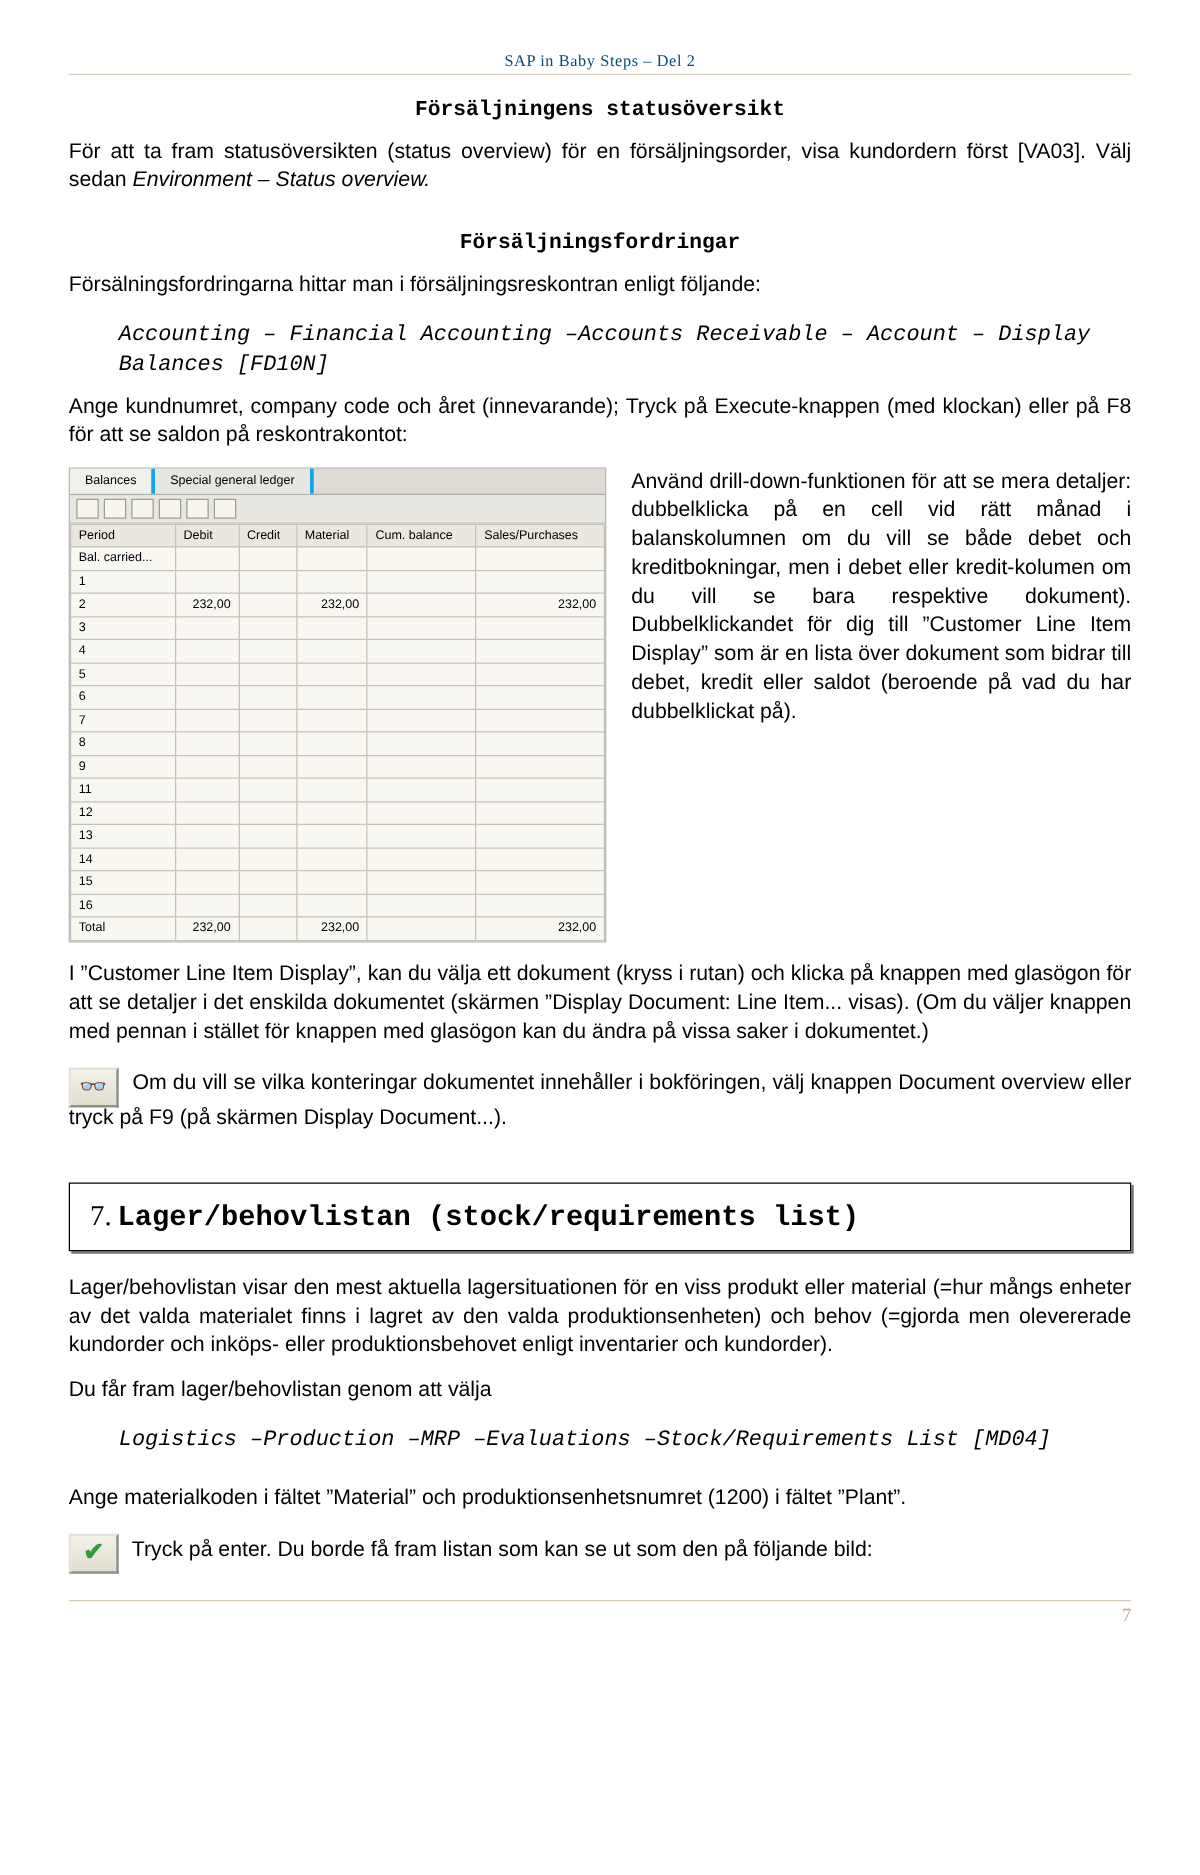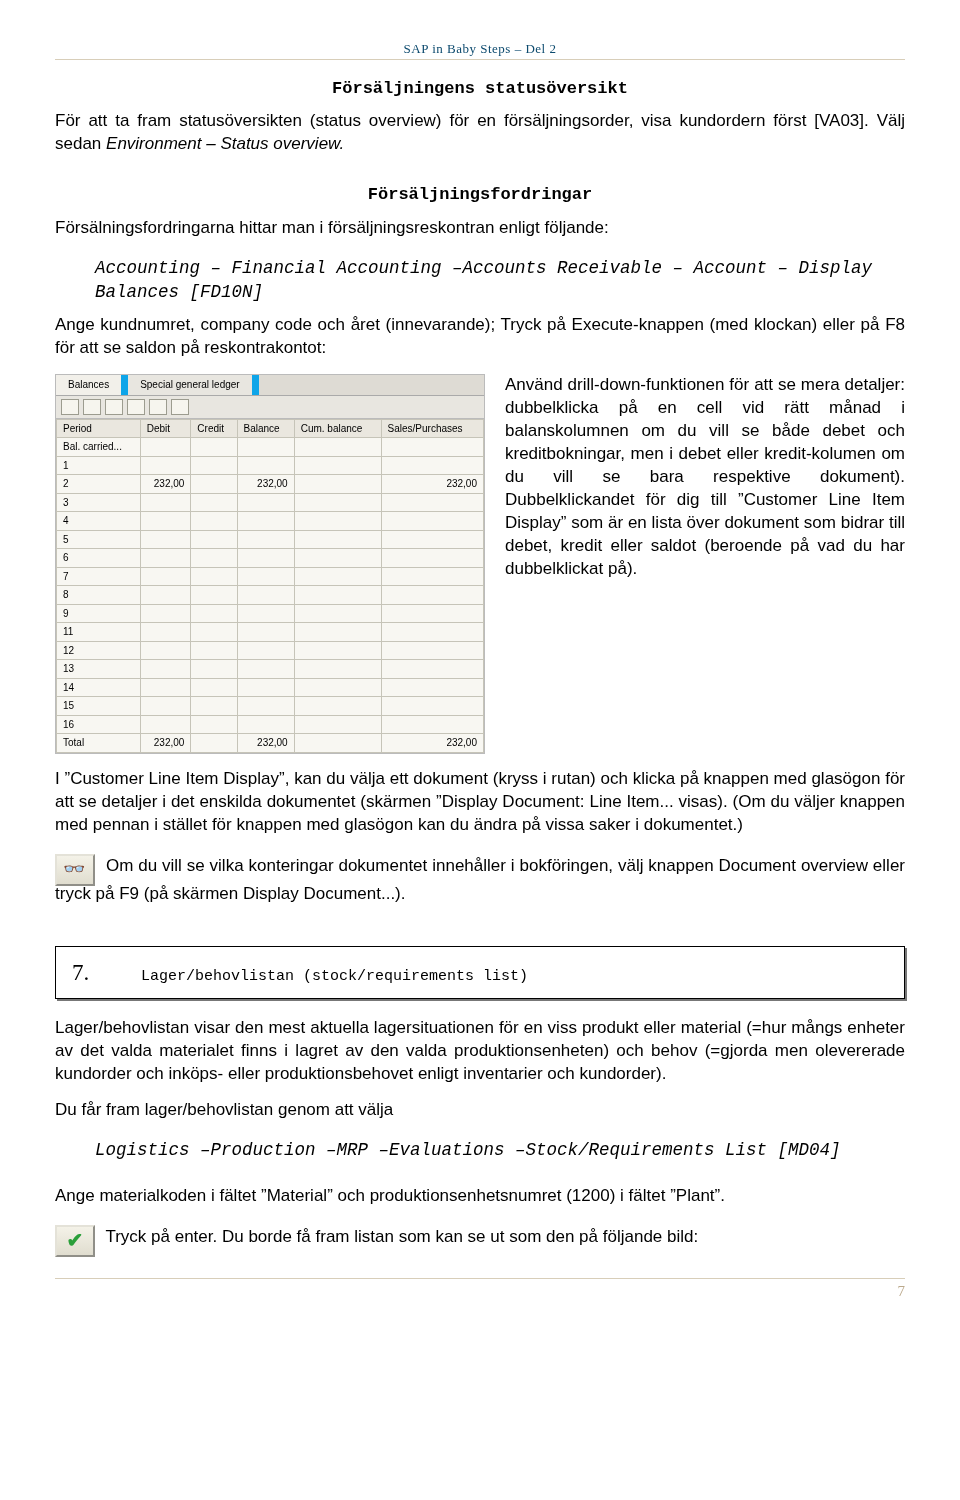--- a/index.html
+++ b/index.html
@@ -60,21 +60,21 @@
     font-size: 10px;
     font-family: Arial, sans-serif;
   }
   .ss-tabs {
     display: flex;
     background: #dedbd4;
     border-bottom: 1px solid #aaa;
   }
   .ss-tab {
     padding: 3px 12px;
-    border-right: 7px solid #0ea5e9;
+    border-right: 3px solid #0ea5e9;
     background: #e8e6e0;
   }
   .ss-tab.active {
     background: #f2f0ea;
   }
   .ss-toolbar {
     display: flex;
     gap: 4px;
     padding: 3px 5px;
     background: #e8e6e0;
@@ -139,23 +139,22 @@
     margin: 40px 0 18px 0;
     background: #fff;
     text-align: left;
   }
   .chapter-box span.num {
     font-family: "Times New Roman", serif;
     font-size: 23px;
   }
   .chapter-box span.title {
     font-family: "Courier New", monospace;
-    font-weight: normal;
-    font-size: 15px;
-    margin-left: 47px;
+    font-weight: bold;
+    font-size: 23px;
   }
   .page-num {
     text-align: right;
     color: #bba98c;
     font-family: "Times New Roman", serif;
     font-size: 15px;
     margin-top: 24px;
     border-top: 1px solid #d8ceb9;
     padding-top: 2px;
   }
@@ -194,21 +193,21 @@
         <span></span>
         <span></span>
         <span></span>
       </div>
       <table class="ss-table" id="ss-table">
         <thead>
             <tr id="ss-head">
               <th>Period</th>
               <th>Debit</th>
               <th>Credit</th>
-              <th>Balance</th>
+              <th>Material</th>
               <th>Cum. balance</th>
               <th>Sales/Purchases</th>
             </tr>
           </thead>
         <tbody id="ss-body">
             <tr>
               <td class="left">Bal. carried...</td>
               <td></td>
               <td></td>
               <td></td>

